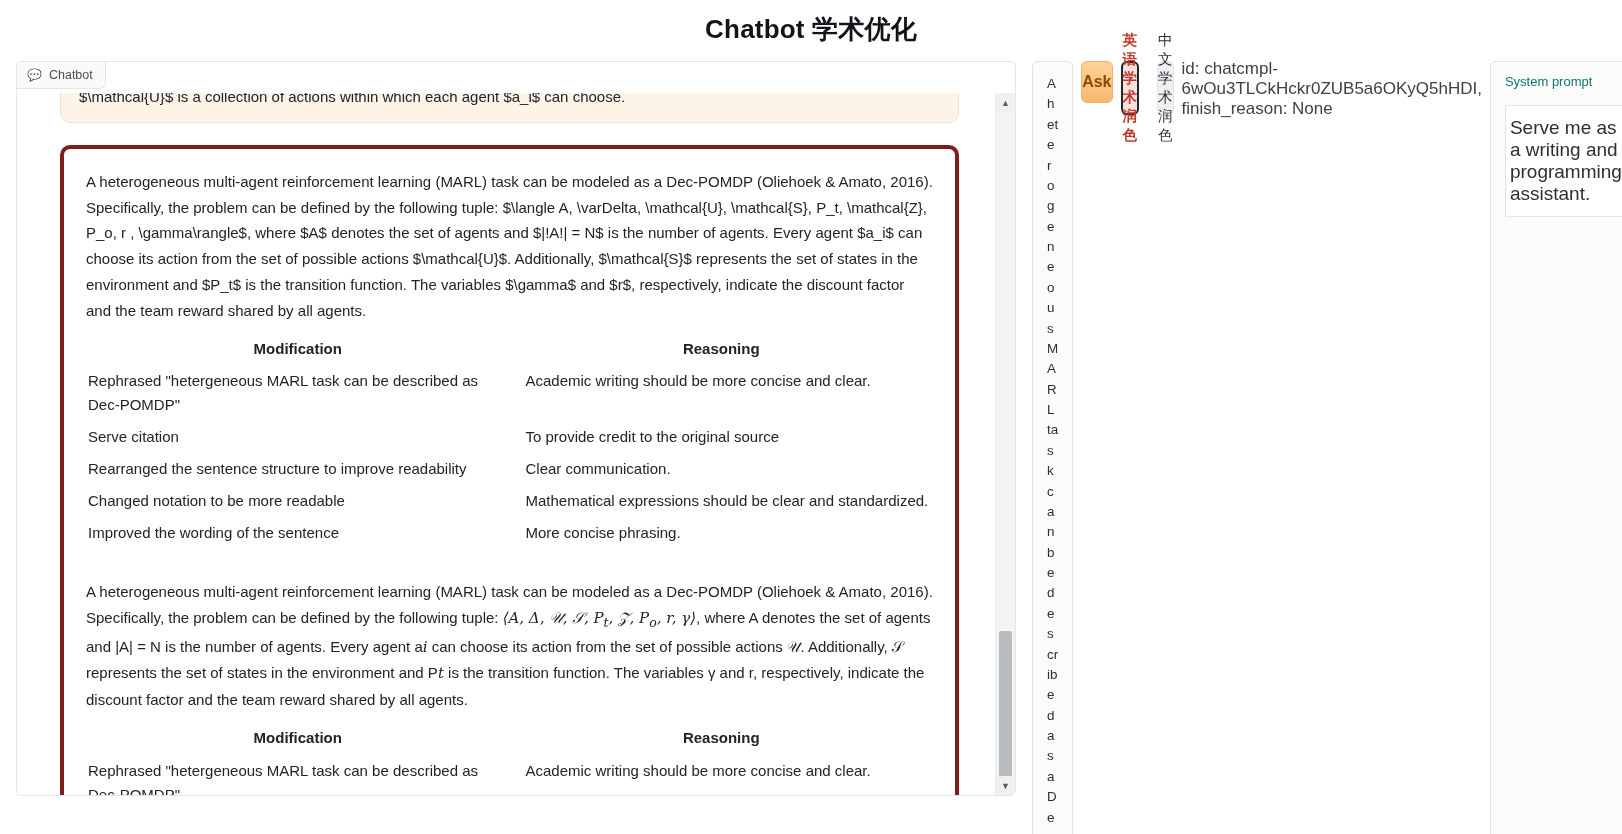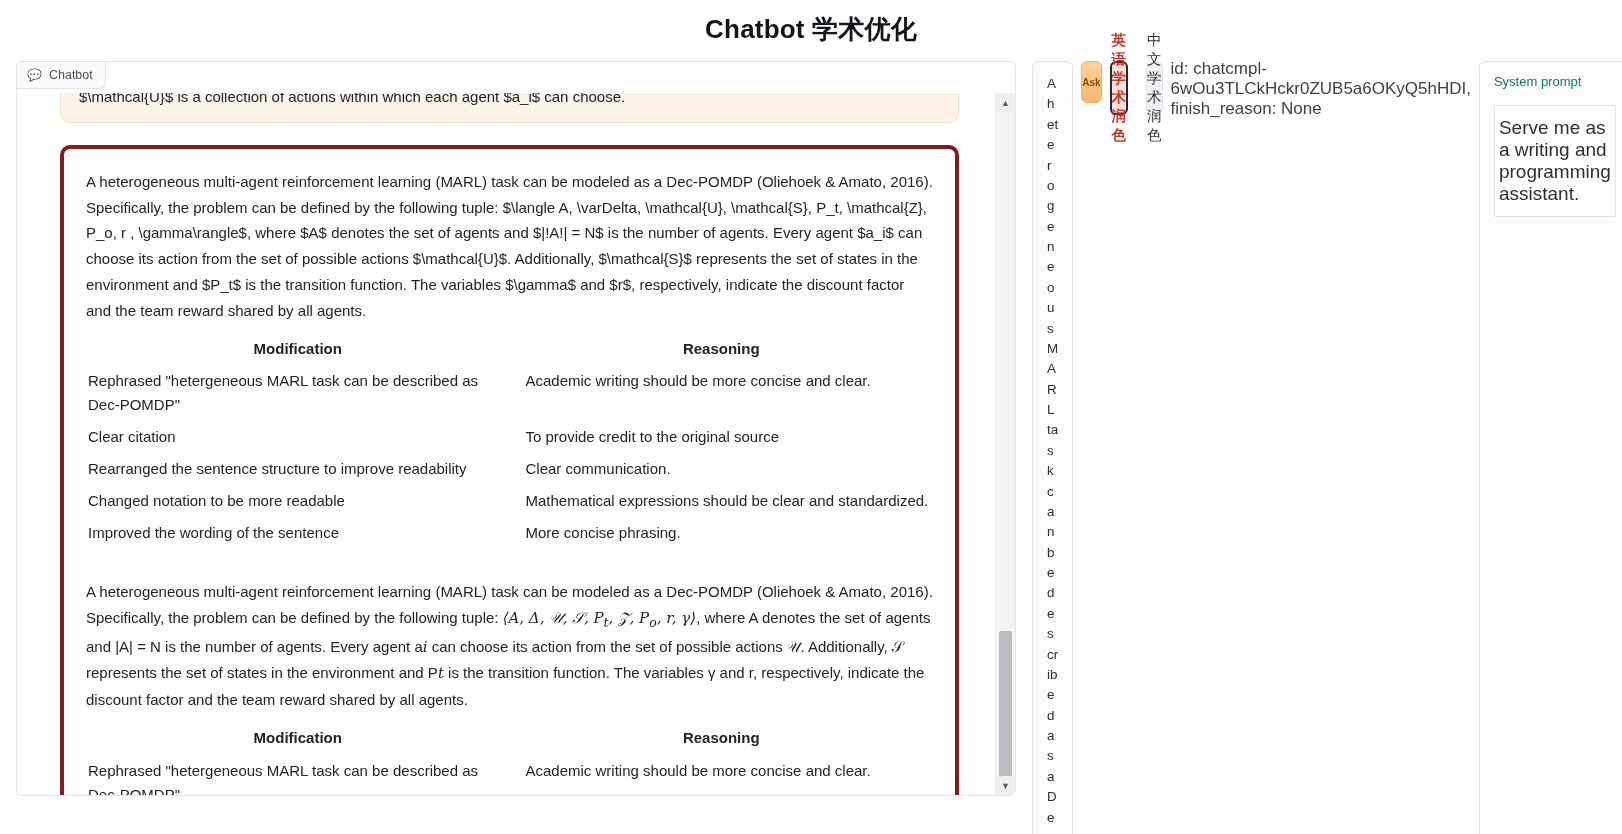--- a/index.html
+++ b/index.html
@@ -180,21 +180,21 @@
     white-space: pre-wrap;
     word-break: break-word;
   }
   .ask-btn {
     height: 40px;
     border-radius: 6px;
     border: 1px solid #f0b062;
     background: linear-gradient(180deg, #fcd29a 0%, #f7b96f 100%);
     color: #8a4b00;
     font-weight: bold;
-    font-size: 10px;
+    font-size: 16px;
     display: flex;
     align-items: center;
     justify-content: center;
     cursor: pointer;
   }
   .btn-grid {
     display: grid;
     grid-template-columns: 1fr 1fr;
     gap: 14px 18px;
   }
@@ -294,21 +294,21 @@
                   <th>Modification</th>
                   <th>Reasoning</th>
                 </tr>
               </thead>
               <tbody>
                 <tr>
                   <td>Rephrased "hetergeneous MARL task can be described as Dec-POMDP"</td>
                   <td class="c2">Academic writing should be more concise and clear.</td>
                 </tr>
                 <tr>
-                  <td>Clear citation</td>
+                  <td>Serve citation</td>
                   <td class="c2">To provide credit to the original source</td>
                 </tr>
                 <tr>
                   <td>Rearranged the sentence structure to improve readability</td>
                   <td class="c2">Clear communication.</td>
                 </tr>
                 <tr>
                   <td>Changed notation to be more readable</td>
                   <td class="c2">Mathematical expressions should be clear and standardized.</td>
                 </tr>

